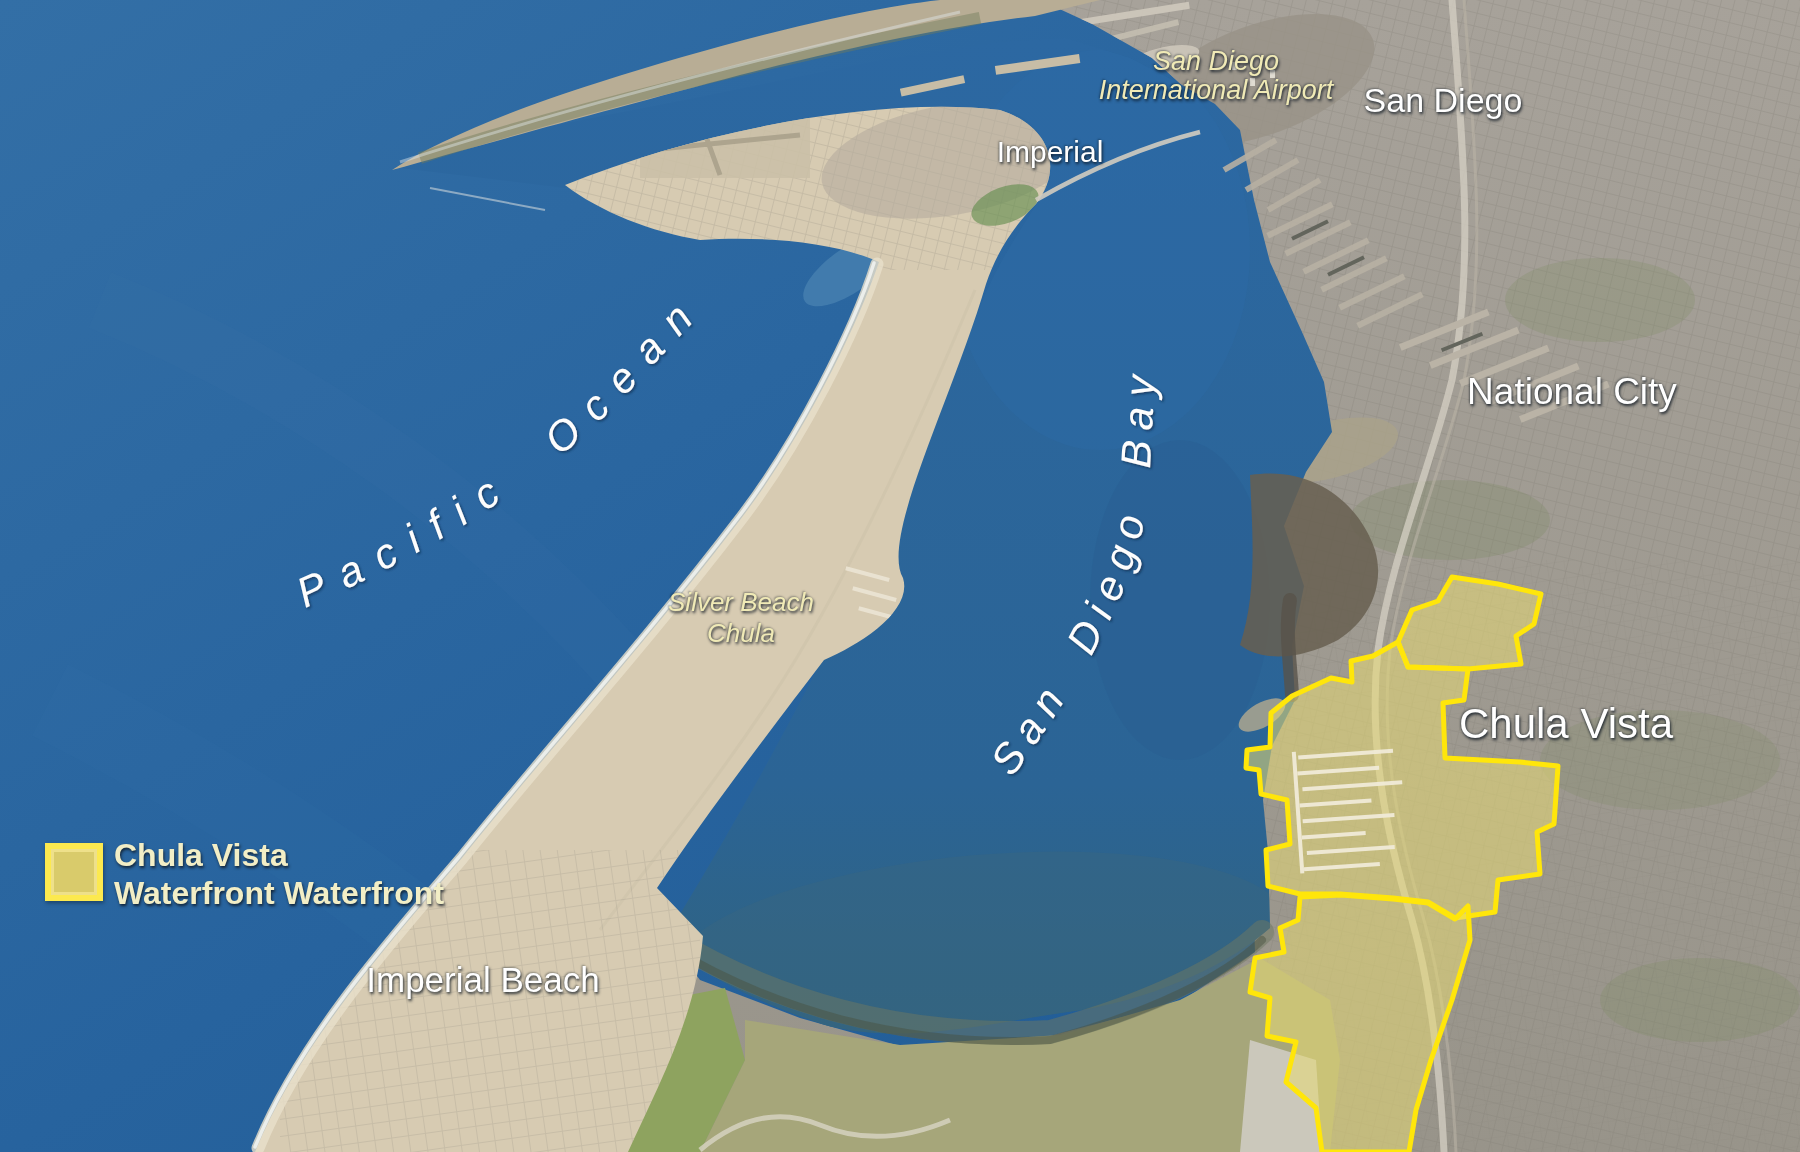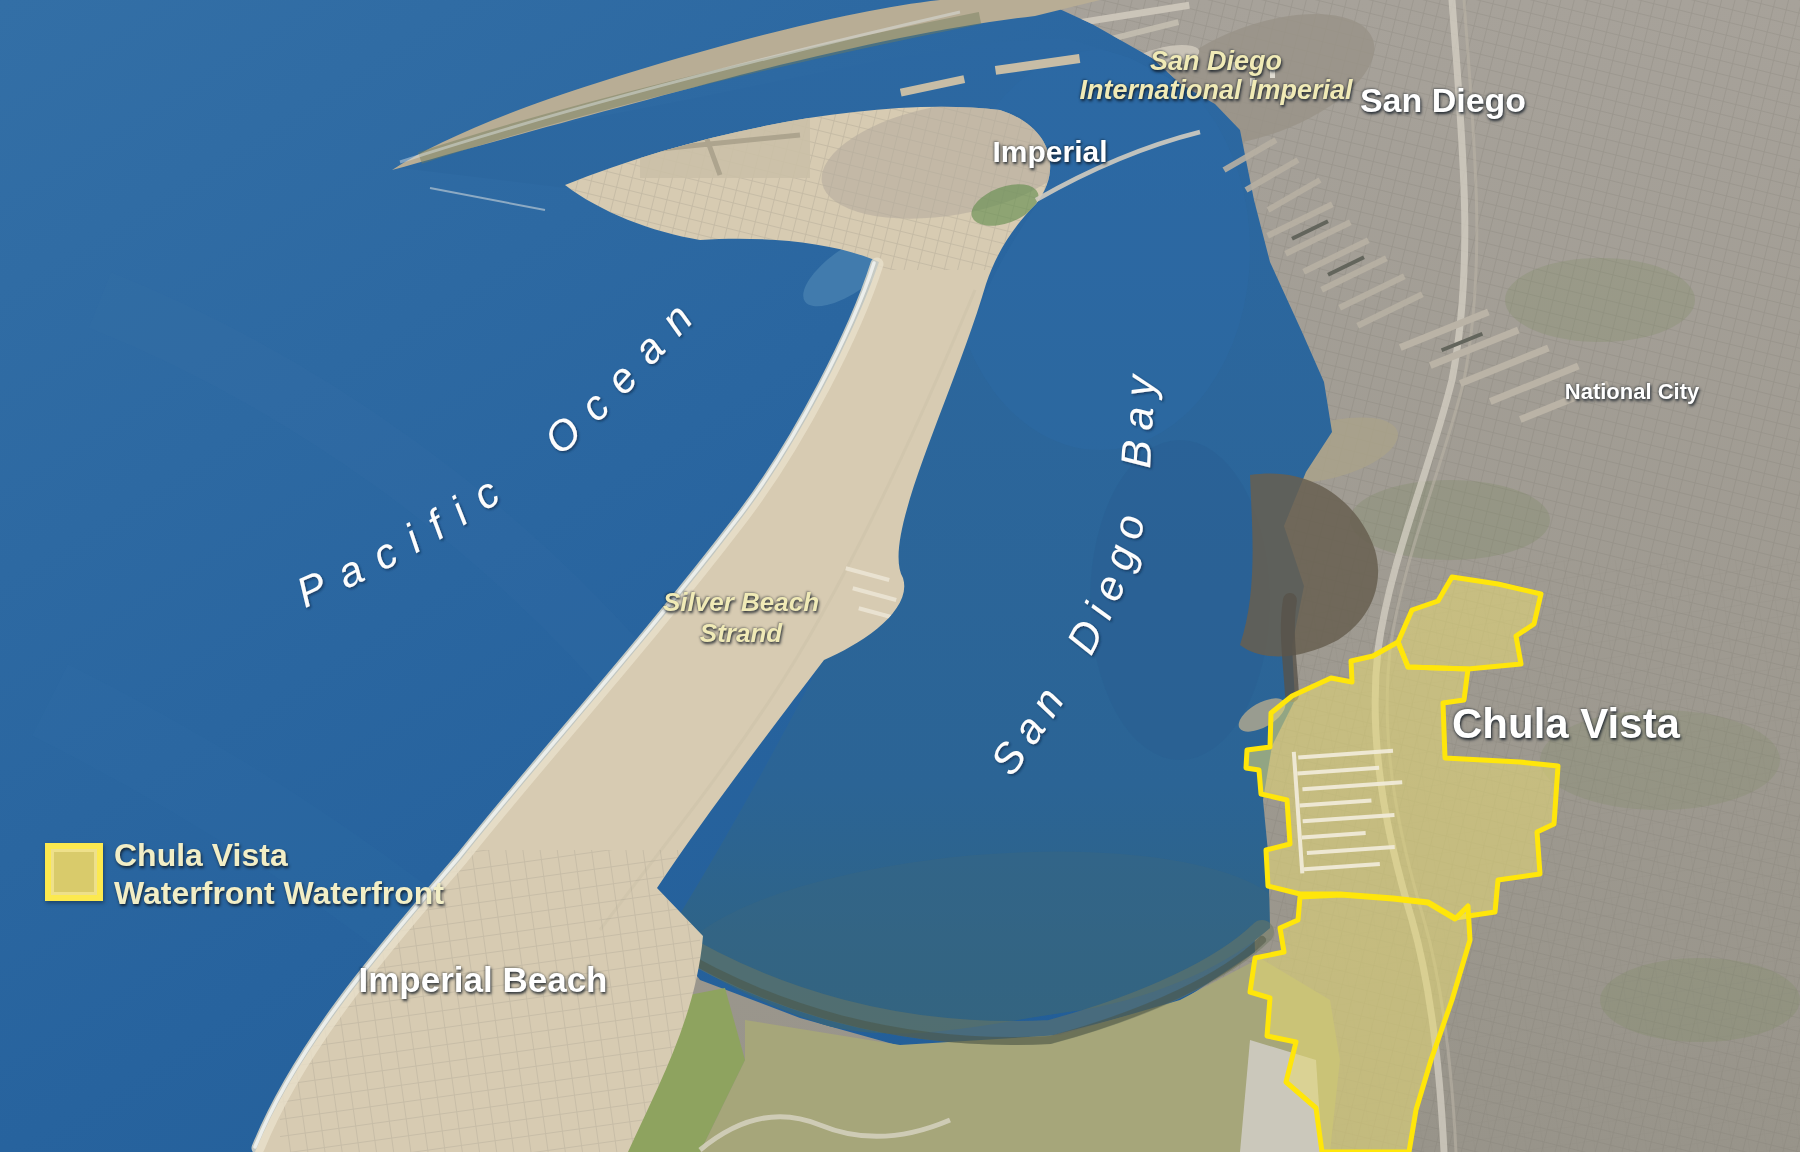--- a/index.html
+++ b/index.html
@@ -1,26 +1,26 @@
 <!DOCTYPE html>
 <html><head>
 <meta charset="utf-8">
 <style>
   html,body{margin:0;padding:0;background:#0c2036;}
   #stage{position:relative;width:1800px;height:1152px;overflow:hidden;
          font-family:"Liberation Sans", sans-serif;}
   #stage svg{position:absolute;inset:0;display:block;}
   .label{position:absolute;transform:translate(-50%,-50%);white-space:nowrap;
-         color:#ffffff;font-weight:bold;
+         color:#ffffff;font-weight:normal;
          text-shadow:1px 2px 3px rgba(10,20,30,.85), -1px -1px 2px rgba(10,20,30,.35);}
   .pale{color:#f0eab6;font-style:italic;text-align:center;}
   .lbl-airport{left:1216px;top:47px;font-size:27px;line-height:29px;}
   .lbl-sandiego{left:1443px;top:100px;font-size:34px;}
   .lbl-coronado{left:1050px;top:152px;font-size:30px;}
-  .lbl-nationalcity{left:1632px;top:392px;font-size:22px;}
+  .lbl-nationalcity{left:1572px;top:392px;font-size:37px;}
   .lbl-silverstrand{left:741px;top:618px;font-size:26px;line-height:31px;}
   .lbl-chulavista{left:1566px;top:724px;font-size:42px;}
   .lbl-imperialbeach{left:483px;top:980px;font-size:35px;}
   .legend-swatch{position:absolute;left:45px;top:843px;width:46px;height:46px;
          border:6px solid #fce94f;background:#d9cb6b;
          box-shadow:inset 0 0 0 3px #eee08a, 1px 2px 4px rgba(0,0,0,.35);}
   .legend-text{position:absolute;left:114px;top:836px;font-size:32px;font-weight:bold;
          line-height:38px;color:#f2eec6;
          text-shadow:1px 2px 3px rgba(15,25,35,.85);}
   .watertext{font-family:"Liberation Sans", sans-serif;font-style:italic;
@@ -211,28 +211,28 @@
   <text class="watertext" letter-spacing="17" word-spacing="26" filter="url(#tshadow)">
     <textPath href="#pacArc" startOffset="0">Pacific Ocean</textPath>
   </text>
   <text class="watertext" letter-spacing="10" word-spacing="18" filter="url(#tshadow)">
     <textPath href="#bayArc" startOffset="0">San Diego Bay</textPath>
   </text>
 </svg>
 
 <div class="label pale lbl-airport" style="transform:translate(-50%,0);">
   <div>San Diego</div>
-  <div>International Imperial</div>
+  <div>International Airport</div>
 </div>
 <div class="label lbl-sandiego">San Diego</div>
 <div class="label lbl-coronado">Imperial</div>
 <div class="label lbl-nationalcity">National City</div>
 <div class="label pale lbl-silverstrand">
   <div>Silver Beach</div>
-  <div>Strand</div>
+  <div>Chula</div>
 </div>
 <div class="label lbl-chulavista">Chula Vista</div>
 <div class="label lbl-imperialbeach">Imperial Beach</div>
 
 <div class="legend-swatch"></div>
 <div class="legend-text">
   <div>Chula Vista</div>
   <div>Waterfront Waterfront</div>
 </div>
 

